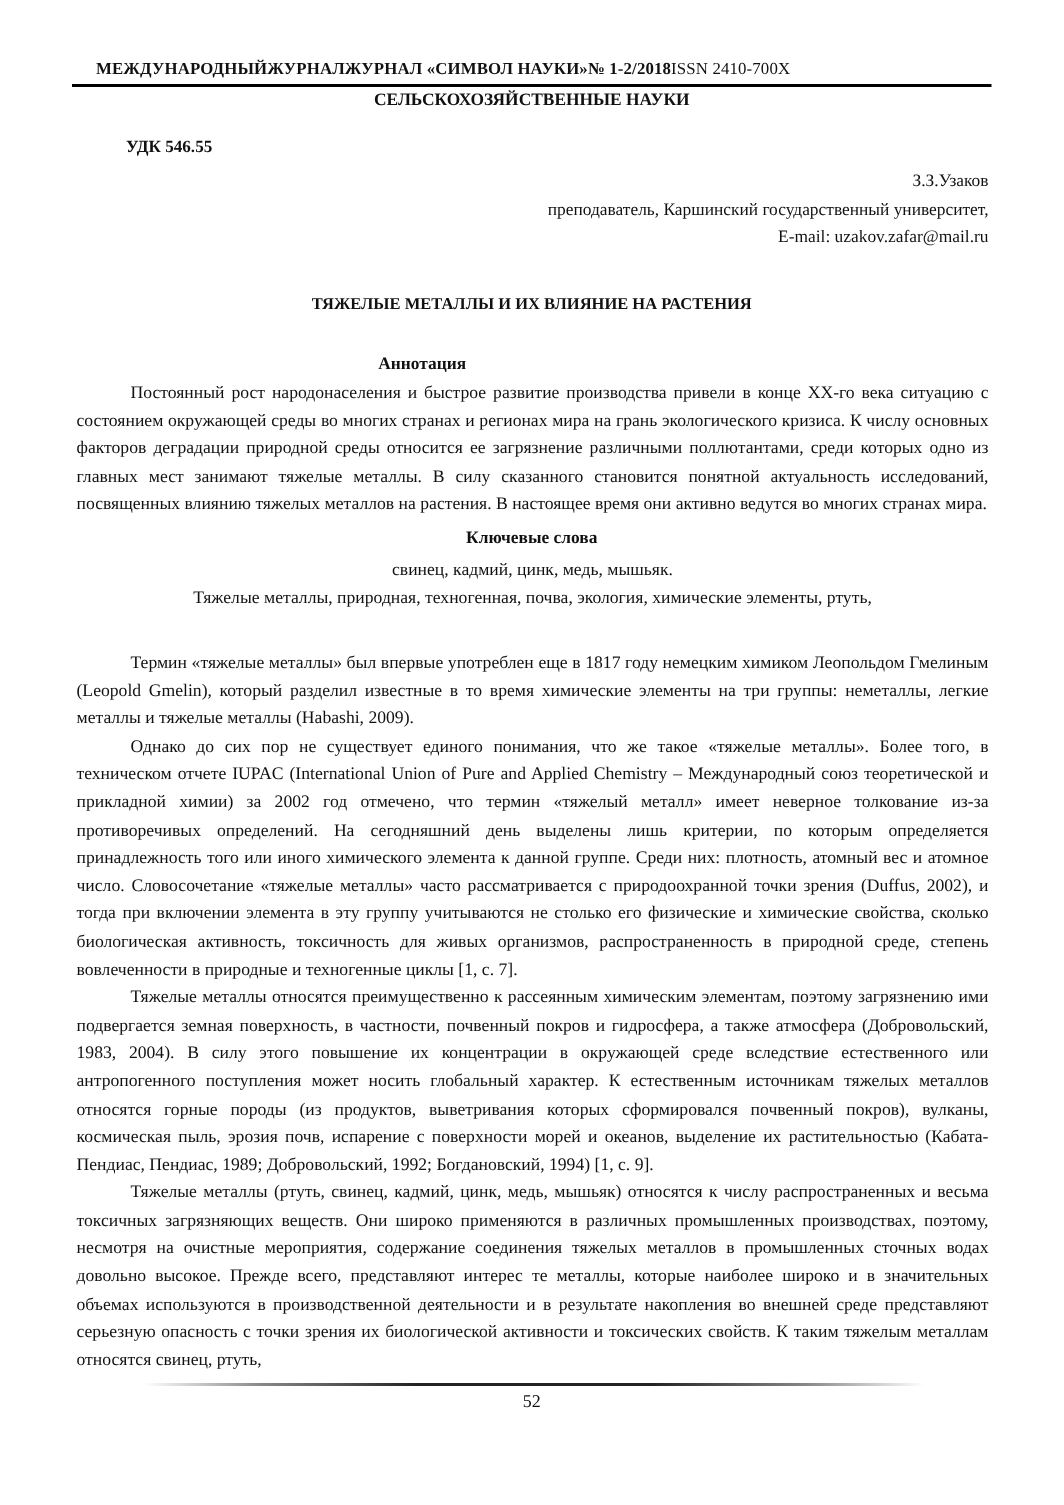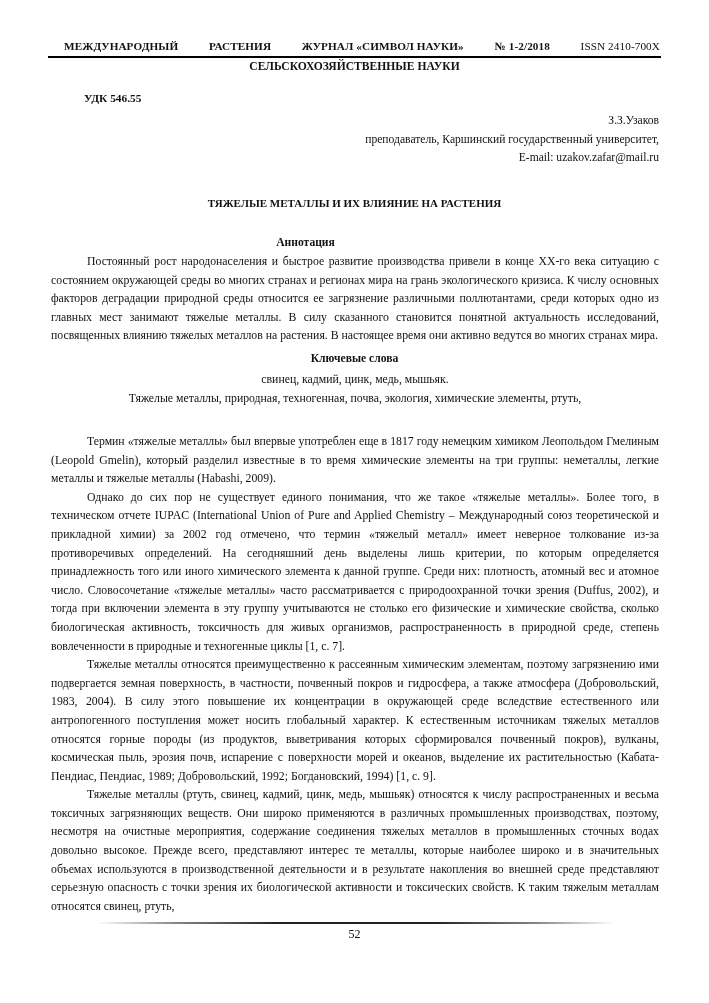--- a/index.html
+++ b/index.html
@@ -2,37 +2,37 @@
 <html><head>
 <meta charset="utf-8">
 <style>
   html, body { margin: 0; padding: 0; background: #ffffff; }
   body { width: 709px; height: 1003px; position: relative; overflow: hidden;
          font-family: "Liberation Serif", "DejaVu Serif", serif; color: #111; }
   .page { position: absolute; left: 0; top: 0; width: 709px; height: 1003px; }
 
   .journal-header { position: absolute; left: 64px; top: 40px; width: 596px;
     font-size: 11.2px; font-weight: bold; white-space: nowrap; display: flex;
-    justify-content: space-between; letter-spacing: 0.1px; }
+    justify-content: flex-start; letter-spacing: 0.1px; }
   .journal-header .issn { font-weight: normal; }
   .header-rule { position: absolute; left: 48px; top: 56px; width: 613px; height: 2px; background: #000; }
   .section-title { position: absolute; left: 0; top: 60px; width: 709px; text-align: center;
     font-size: 11.6px; font-weight: bold; }
 
   .udk { position: absolute; left: 84px; top: 92px; font-size: 11.4px; font-weight: bold; }
 
   .author-block { position: absolute; right: 50px; top: 112px; text-align: right;
     font-size: 11.6px; line-height: 18.5px; }
   .author-name { font-weight: normal; }
 
   .article-title { position: absolute; left: 0; top: 197px; width: 709px; text-align: center;
     font-size: 11px; font-weight: bold; }
 
   .abstract-heading { position: absolute; left: 0; top: 236px; width: 563px; text-align: center;
-    font-size: 11.6px; font-weight: bold; padding-left: 24px; }
+    font-size: 11.6px; font-weight: bold; }
 
   .body-text { position: absolute; left: 51px; width: 608px; font-size: 11.75px;
     line-height: 18.6px; text-align: justify; }
   .body-text p { margin: 0; text-indent: 36px; }
 
   .abstract { top: 253px; }
   .keywords-heading { position: absolute; left: 0; top: 352px; width: 709px; text-align: center;
     font-size: 11.6px; font-weight: bold; }
   .keywords { position: absolute; left: 60px; width: 590px; top: 370px; text-align: center;
     font-size: 11.75px; line-height: 19px; }
@@ -43,21 +43,21 @@
     background: linear-gradient(to right, rgba(0,0,0,0) 0%, #888 15%, #222 35%, #222 65%, #888 85%, rgba(0,0,0,0) 100%); }
   .page-number { position: absolute; left: 0; top: 927px; width: 709px; text-align: center; font-size: 12px; }
 </style>
 </head>
 <body>
 
 <div class="page">
 
   <div class="journal-header">
     <span>МЕЖДУНАРОДНЫЙ</span>
-    <span>РАСТЕНИЯ</span>
+    <span>ЖУРНАЛ</span>
     <span>ЖУРНАЛ «СИМВОЛ НАУКИ»</span>
     <span>№ 1-2/2018</span>
     <span class="issn">ISSN 2410-700X</span>
   </div>
   <div class="header-rule"></div>
   <div class="section-title">СЕЛЬСКОХОЗЯЙСТВЕННЫЕ НАУКИ</div>
 
   <div class="udk">УДК 546.55</div>
 
   <div class="author-block">

